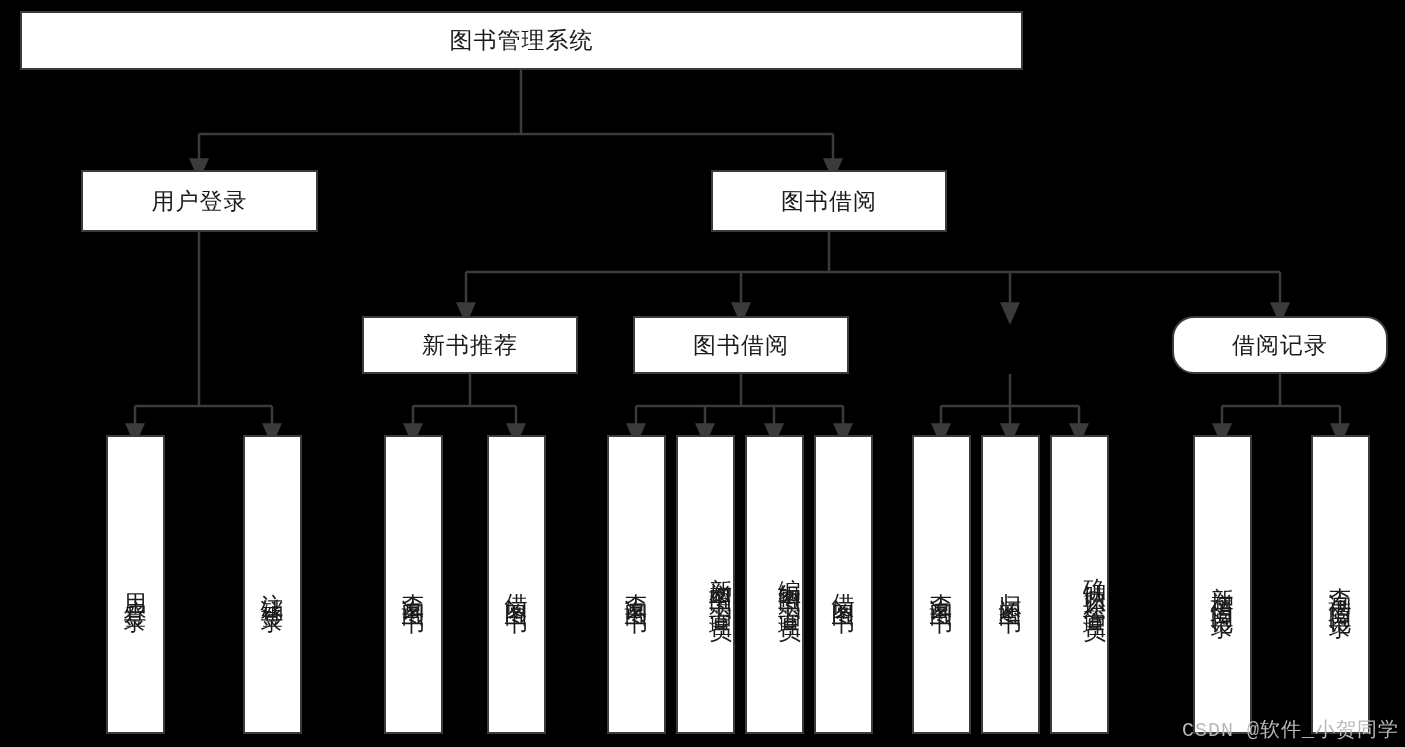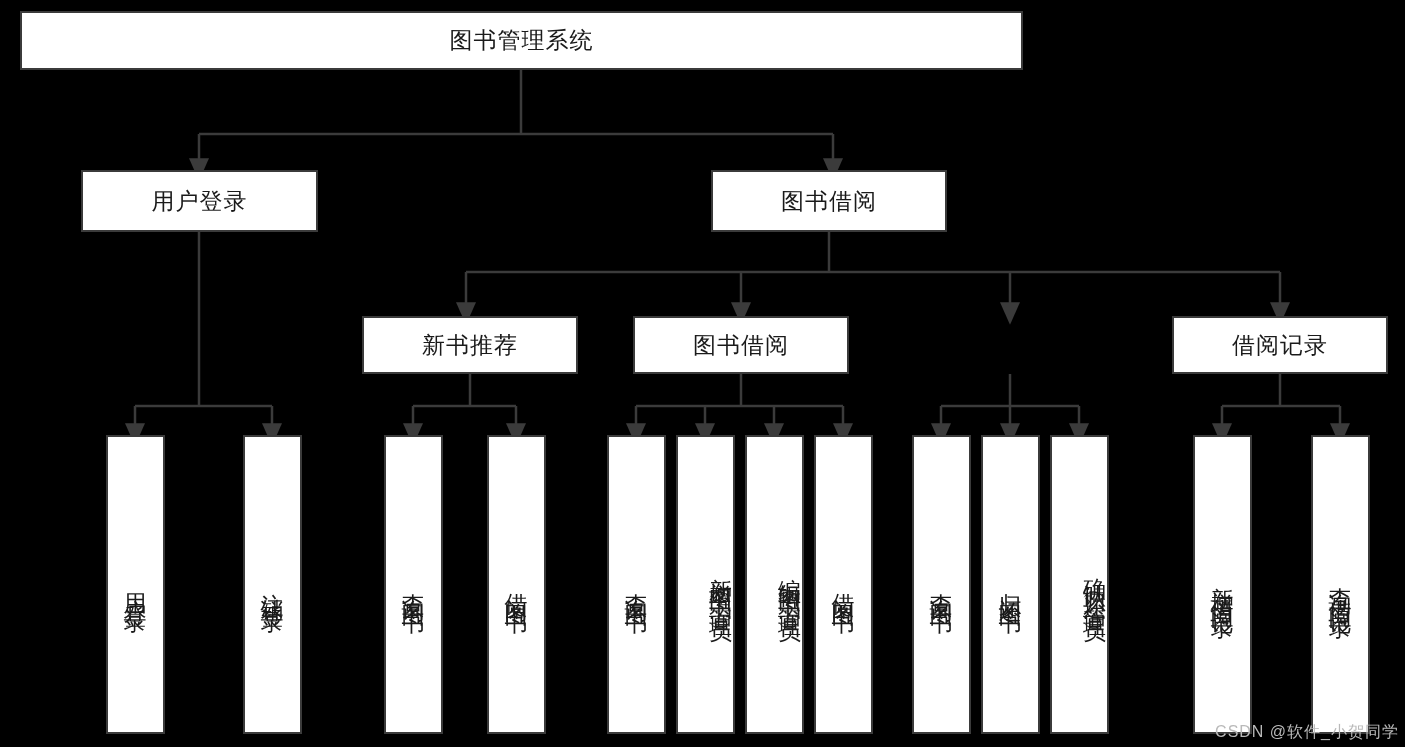--- a/index.html
+++ b/index.html
@@ -8,22 +8,22 @@
   #stage{position:relative;width:1405px;height:747px;background:#000000;}
   svg#wires{position:absolute;left:0;top:0;width:1405px;height:747px;}
   .node{position:absolute;box-sizing:border-box;background:#ffffff;
         border:2.5px solid #3b3b3b;display:flex;align-items:center;
         justify-content:center;color:#1a1a1a;}
   .node.h{font-size:23px;letter-spacing:1px;}
   .node.v{writing-mode:vertical-rl;text-orientation:upright;
           font-size:23px;letter-spacing:6px;line-height:1.05;
           padding-top:4px;align-items:flex-start;justify-content:center;}
   .node.v.tall{align-items:center;}
-  .wm{position:absolute;right:6px;bottom:4px;font-size:16px;
-      color:#b9b9b9;letter-spacing:1px;white-space:nowrap;}
+  .wm{position:absolute;right:6px;bottom:4px;font-size:20px;
+      color:#b9b9b9;letter-spacing:1px;white-space:nowrap;font-family:Liberation Mono, monospace;}
 </style>
 </head>
 <body>
 
 <div id="stage">
 
   <svg id="wires" viewBox="0 0 1405 747" xmlns="http://www.w3.org/2000/svg">
     <defs>
       <marker id="ah" markerWidth="12" markerHeight="12" refX="1.5" refY="4" orient="auto" markerUnits="strokeWidth">
         <path d="M0,0 L0,8 L9,4 z" fill="#3b3b3b"></path>
@@ -73,21 +73,21 @@
     </g>
   </svg>
 
   <div class="node h" style="left:20px;top:11px;width:1003px;height:59px;">图书管理系统</div>
 
   <div class="node h" style="left:81px;top:170px;width:237px;height:62px;">用户登录</div>
   <div class="node h" style="left:711px;top:170px;width:236px;height:62px;">图书借阅</div>
 
   <div class="node h" style="left:633px;top:316px;width:216px;height:58px;">图书借阅</div>
   <div class="node h" style="left:362px;top:316px;width:216px;height:58px;">新书推荐</div>
-  <div class="node h" style="left:1172px;top:316px;width:216px;height:58px;">借阅记录</div>
+  <div class="node h" style="left:1172px;top:316px;width:216px;height:58px;border-radius:22px;">借阅记录</div>
 
   <div class="node v tall" style="left:106px;top:435px;width:59px;height:299px;">用户登录</div>
   <div class="node v tall" style="left:243px;top:435px;width:59px;height:299px;">注销登录</div>
 
   <div class="node v tall" style="left:384px;top:435px;width:59px;height:299px;">查询图书</div>
   <div class="node v tall" style="left:487px;top:435px;width:59px;height:299px;">借阅图书</div>
 
   <div class="node v tall" style="left:607px;top:435px;width:59px;height:299px;">查询图书</div>
   <div class="node v" style="left:676px;top:435px;width:59px;height:299px;">新增图书（管理员）</div>
   <div class="node v" style="left:745px;top:435px;width:59px;height:299px;">编辑图书（管理员）</div>

